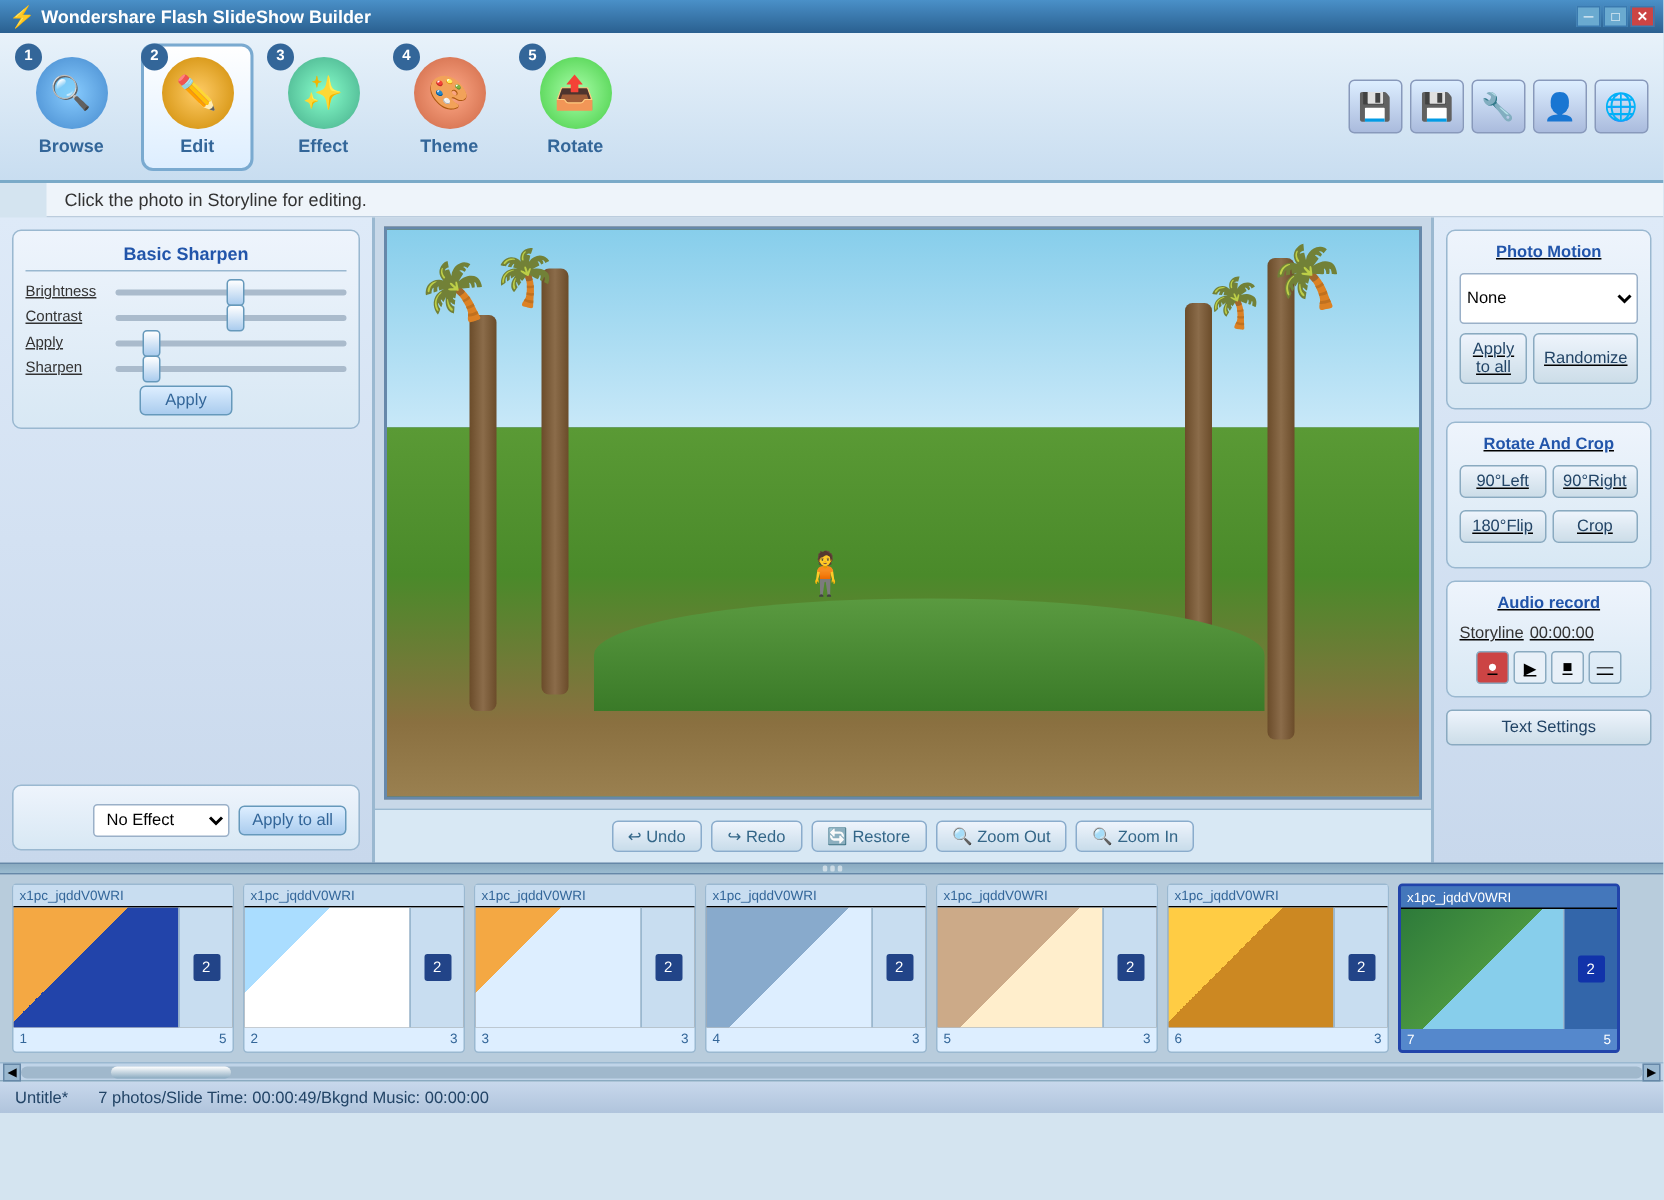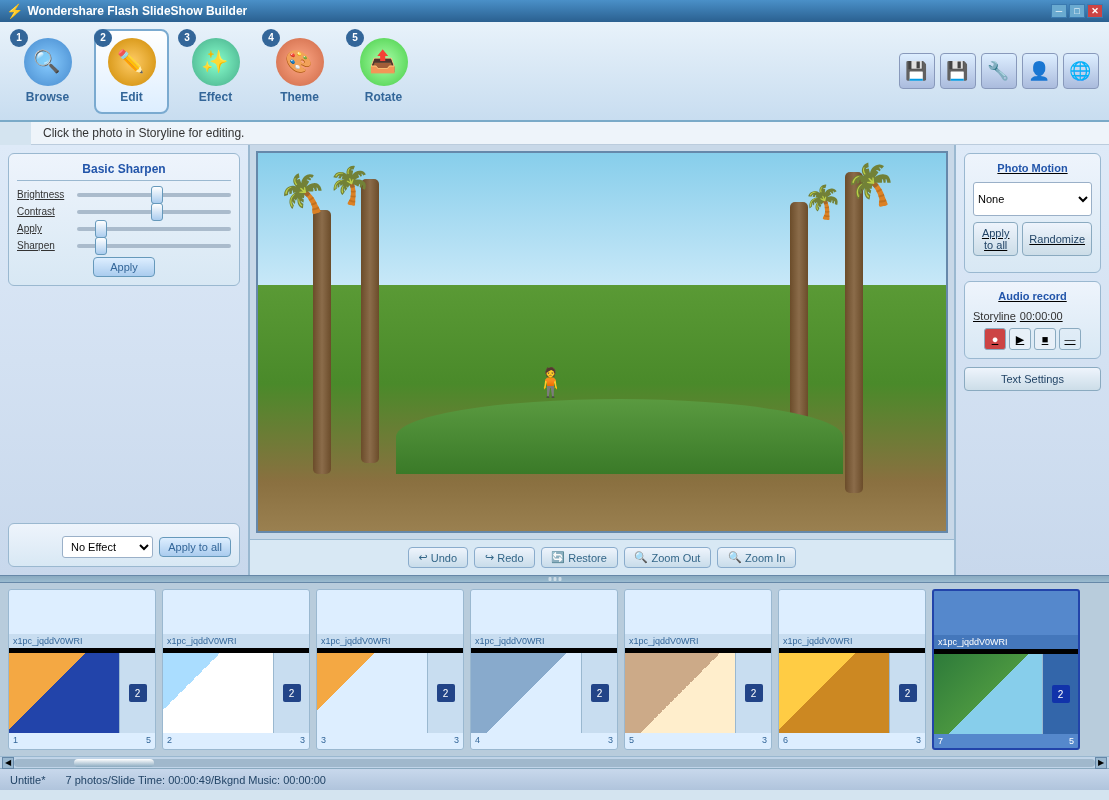--- a/index.html
+++ b/index.html
@@ -381,22 +381,21 @@
     }
     .filmstrip-item.active {
       background: #5588cc;
       border: 2px solid #2244aa;
     }
     .filmstrip-header {
       font-size: 9px;
       color: #336699;
       padding: 2px 4px;
       background: #c8ddf0;
-      border-bottom: 5px solid #000000;
-      margin-top: 44px;
+      border-bottom: 1px solid #000000;
     }
     .filmstrip-item.active .filmstrip-header {
       background: #4477bb;
       color: white;
     }
     .filmstrip-thumb {
       width: 100%;
       height: 80px;
       background: #888;
       position: relative;
@@ -653,20 +652,31 @@
         <option>Zoom Out</option>
         <option>Pan Left</option>
         <option>Pan Right</option>
       </select>
       <div class="right-btn-row">
         <button class="right-btn">Apply to all</button>
         <button class="right-btn">Randomize</button>
       </div>
     </div>
 
+    <div class="right-group">
+      <div class="right-group-title">Rotate And Crop</div>
+      <div class="right-btn-row">
+        <button class="right-btn">90°Left</button>
+        <button class="right-btn">90°Right</button>
+      </div>
+      <div class="right-btn-row">
+        <button class="right-btn">180°Flip</button>
+        <button class="right-btn">Crop</button>
+      </div>
+    </div>
 
     <div class="right-group">
       <div class="right-group-title">Audio record</div>
       <div class="duration-row">
         <span>Storyline</span>
         <span>00:00:00</span>
       </div>
       <div class="audio-controls">
         <div class="audio-btn record">●</div>
         <div class="audio-btn play">▶</div>

